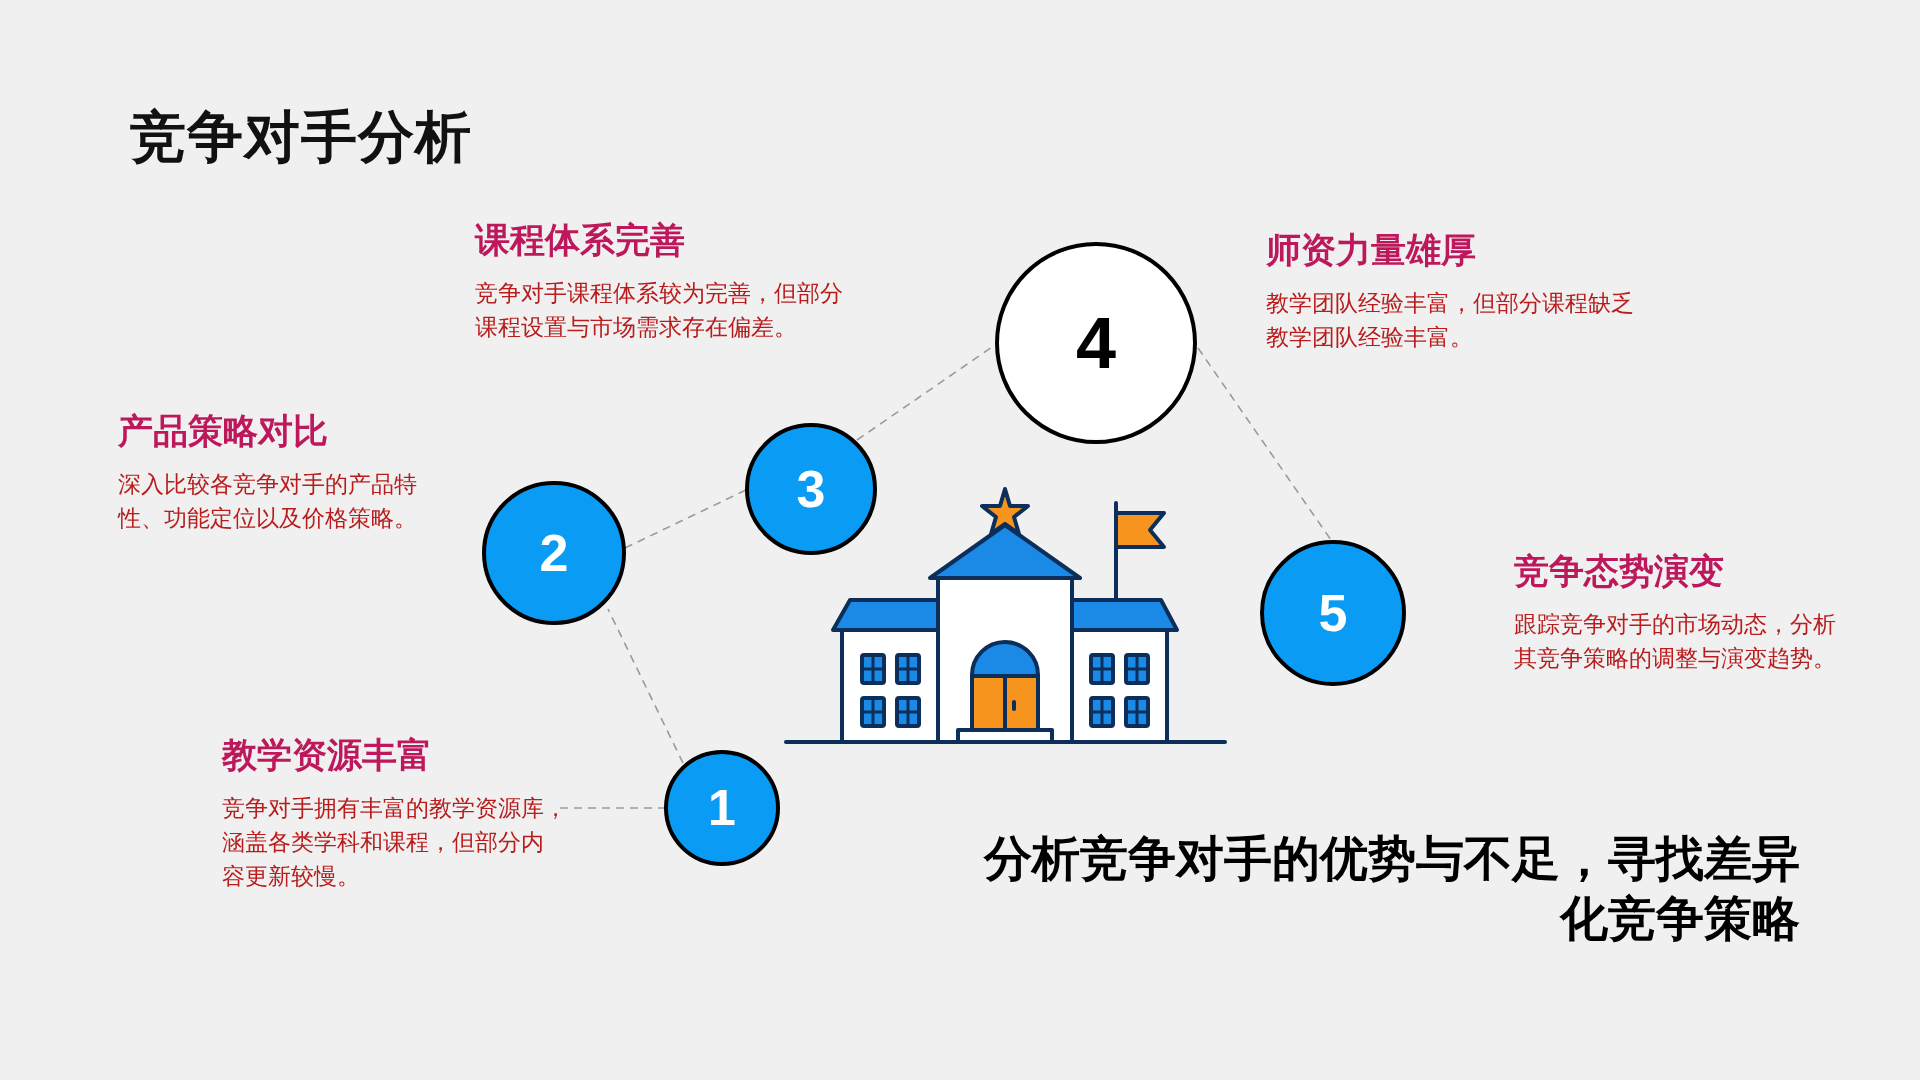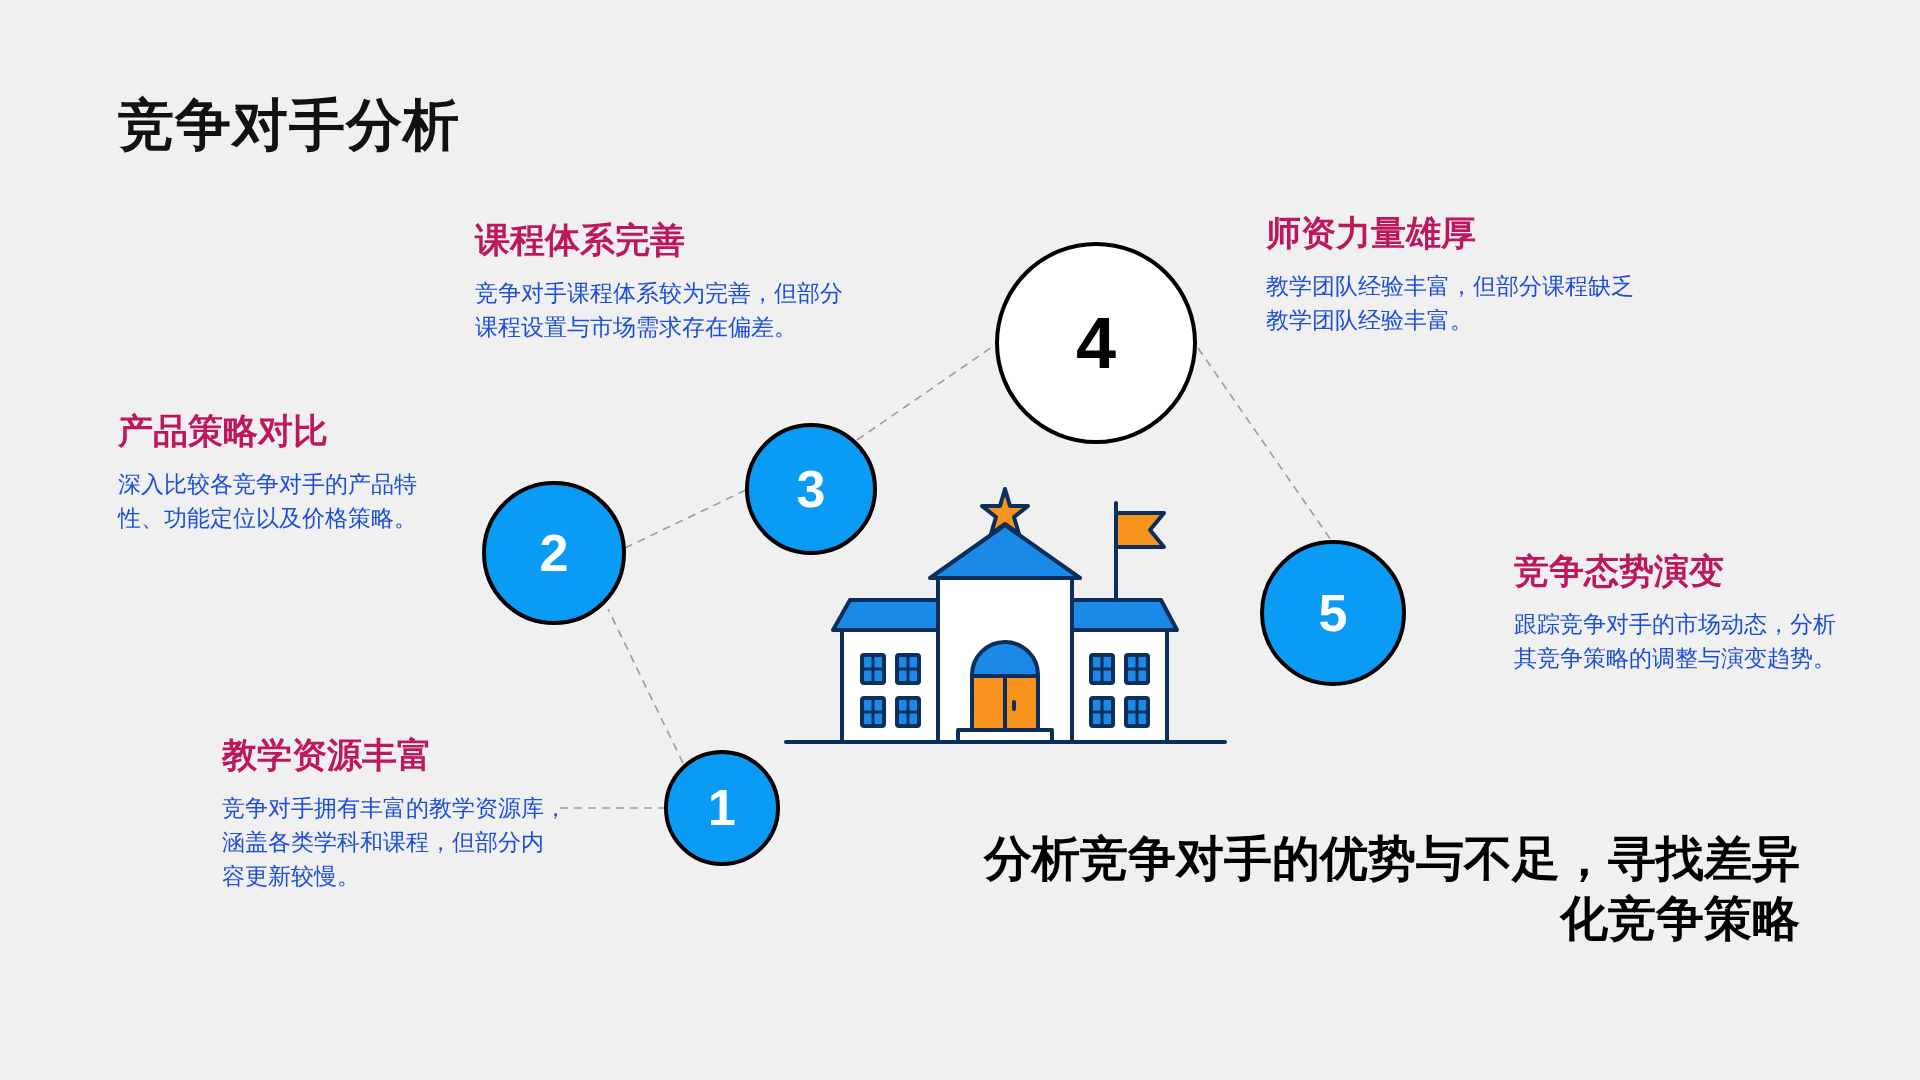--- a/index.html
+++ b/index.html
@@ -5,28 +5,28 @@
     html, body { margin: 0; padding: 0; }
     body {
       width: 1920px; height: 1080px; overflow: hidden;
       background: #f0f0f0;
       font-family: "DejaVu Sans", "Liberation Sans", sans-serif;
       color: #111;
       position: relative;
     }
     .title {
       position: absolute; left: 118px; top: 88px;
-      font-size: 56px; font-weight: bold; letter-spacing: 1px; margin: 0;
+      font-size: 56px; font-weight: bold; letter-spacing: 1px; margin: 12px;
     }
     .block { position: absolute; }
     .block h3 {
       margin: 0; font-size: 35px; font-weight: bold; line-height: 44px; color: #be185d;
     }
     .block p {
-      margin: 14px 0 0 0; font-size: 23px; line-height: 34px; color: #1d4ed8;
+      margin: 14px 0 0 0; font-size: 23px; line-height: 34px; color: #b91c1c;
     }
     .links { position: absolute; left: 0; top: 0; }
     .node {
       position: absolute; border-radius: 50%;
       border: 4px solid #000; box-sizing: border-box;
       display: flex; align-items: center; justify-content: center;
       font-family: "Liberation Sans", "DejaVu Sans", sans-serif;
       font-weight: bold; color: #fff; background: #0a9bf5;
     }
     .node.white { background: #ffffff; color: #000; }
@@ -70,21 +70,21 @@
 </div>
 
 <div class="block" style="left:475px; top:218px;">
   <h3>课程体系完善</h3>
   <p>
     <span>竞争对手课程体系较为完善，但部分</span><br>
     <span>课程设置与市场需求存在偏差。</span>
   </p>
 </div>
 
-<div class="block" style="left:1266px; top:211px;">
+<div class="block" style="left:1266px; top:228px;">
   <h3>师资力量雄厚</h3>
   <p>
     <span>教学团队经验丰富，但部分课程缺乏</span><br>
     <span>教学团队经验丰富。</span>
   </p>
 </div>
 
 <div class="block" style="left:1514px; top:549px;">
   <h3>竞争态势演变</h3>
   <p>

